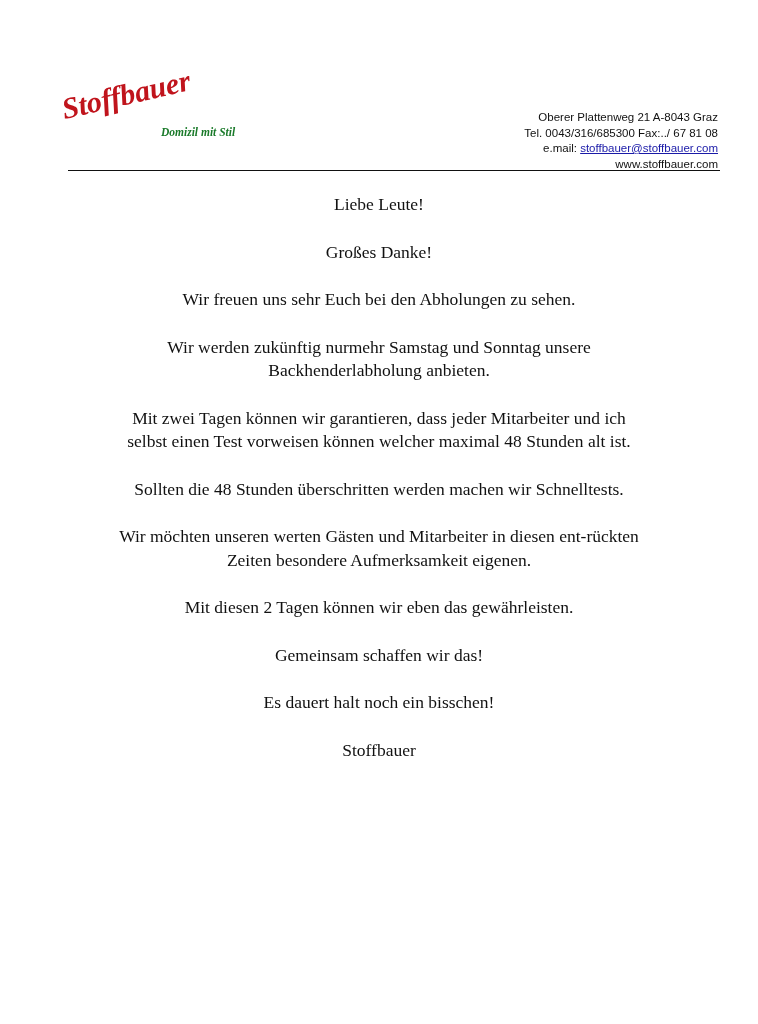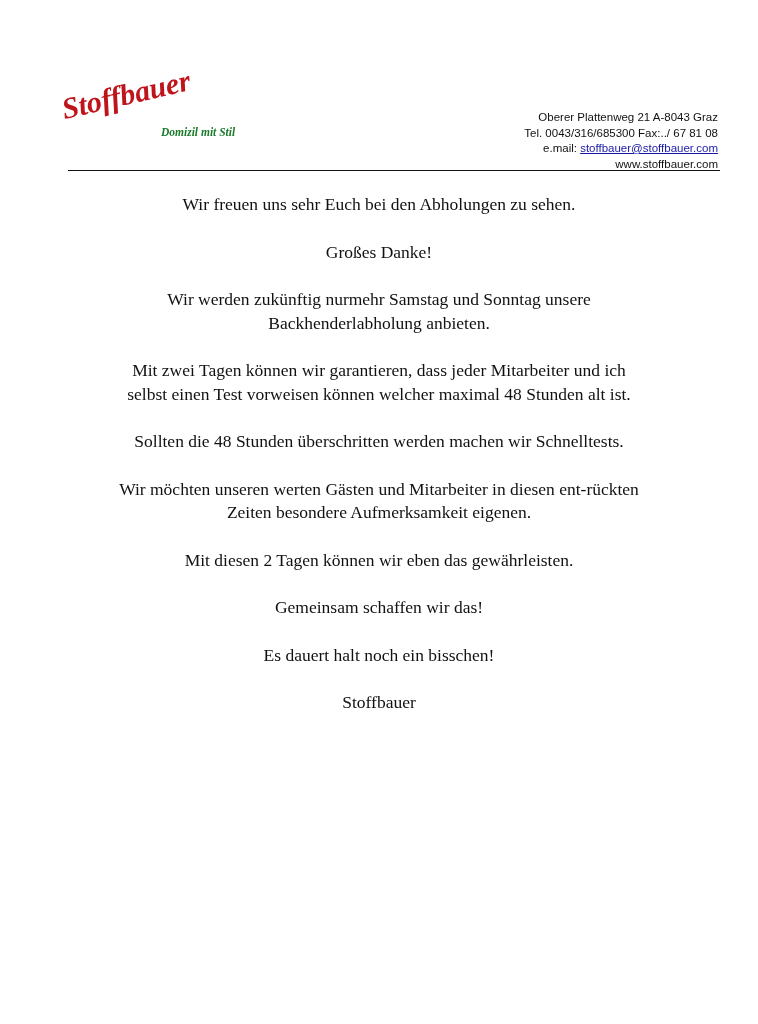--- a/index.html
+++ b/index.html
@@ -39,22 +39,23 @@
 <div class="contact">
   <div>Oberer Plattenweg 21 A-8043 Graz</div>
   <div>Tel. 0043/316/685300 Fax:../ 67 81 08</div>
   <div><span>e.mail: </span><a>stoffbauer@stoffbauer.com</a></div>
   <div>www.stoffbauer.com</div>
 </div>
 
 <div class="rule"></div>
 
 <div class="letter">
+  <p>Liebe Leute!</p>
+  <p>Großes Danke!</p>
   <p>Wir freuen uns sehr Euch bei den Abholungen zu sehen.</p>
-  <p>Großes Danke!</p>
   <p>Wir werden zukünftig nurmehr Samstag und Sonntag unsere
 Backhenderlabholung anbieten.</p>
   <p>Mit zwei Tagen können wir garantieren, dass jeder Mitarbeiter und ich
 selbst einen Test vorweisen können welcher maximal 48 Stunden alt ist.</p>
   <p>Sollten die 48 Stunden überschritten werden machen wir Schnelltests.</p>
   <p>Wir möchten unseren werten Gästen und Mitarbeiter in diesen ent-rückten
 Zeiten besondere Aufmerksamkeit eigenen.</p>
   <p>Mit diesen 2 Tagen können wir eben das gewährleisten.</p>
   <p>Gemeinsam schaffen wir das!</p>
   <p>Es dauert halt noch ein bisschen!</p>

